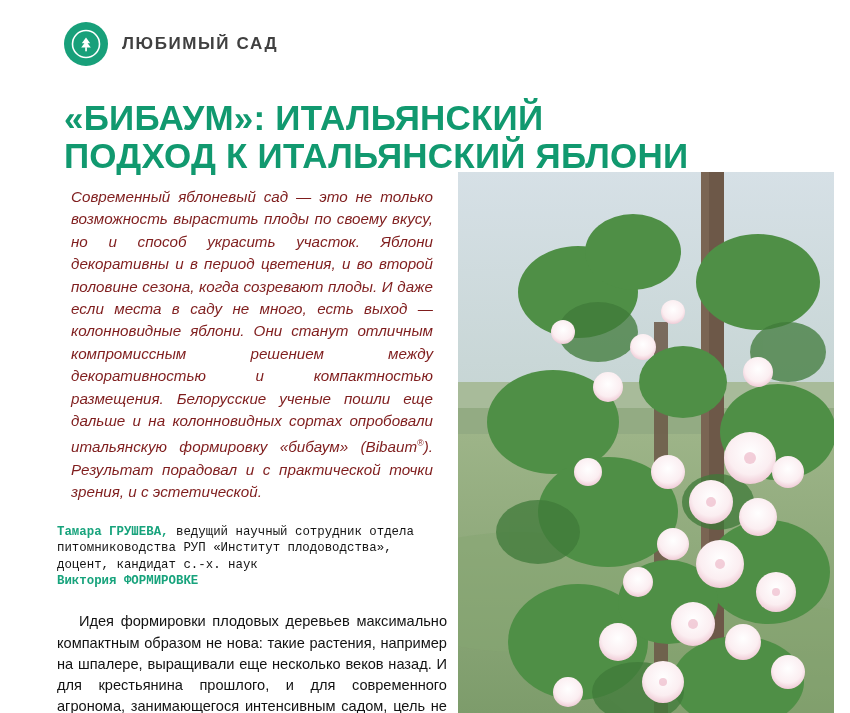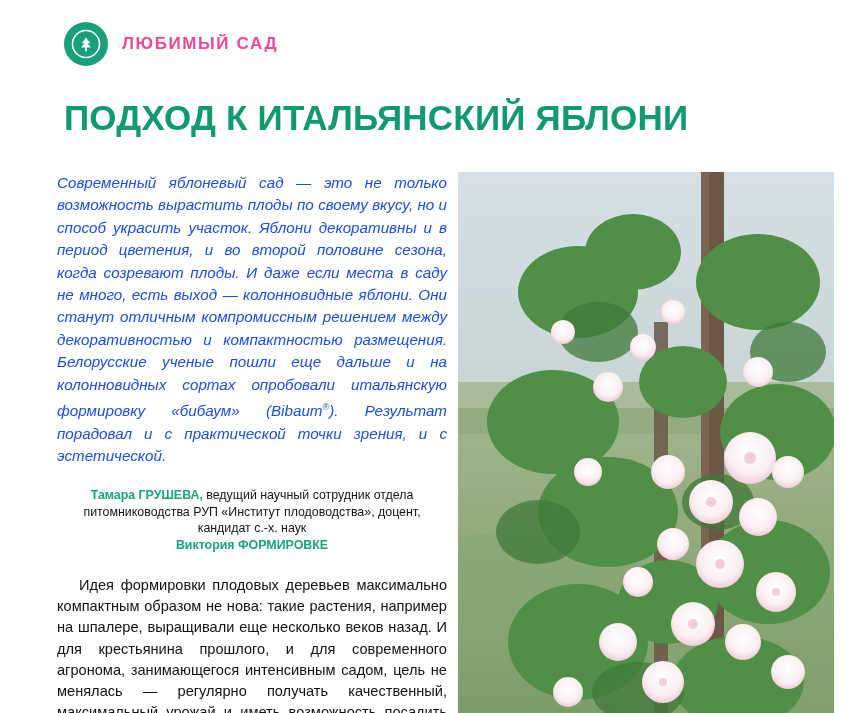--- a/index.html
+++ b/index.html
@@ -39,21 +39,21 @@
     display: flex;
     align-items: center;
     justify-content: center;
   }
   .logo-badge svg { display: block; }
   .rubric {
     font-family: "Liberation Sans", sans-serif;
     font-weight: bold;
     font-size: 17px;
     letter-spacing: 1.6px;
-    color: #ec4899;
+    color: #404040;
     white-space: nowrap;
   }
 
   
   .headline {
     position: absolute;
     left: 64px;
     top: 76px;
     width: 770px;
     color: #11996f;
@@ -71,34 +71,34 @@
     left: 57px;
     top: 172px;
     width: 390px;
   }
 
   .lead {
     font-family: "Liberation Sans", sans-serif;
     font-style: italic;
     font-size: 15.2px;
     line-height: 22.4px;
-    color: #1d4ed8;
+    color: #7f1d1d;
     text-align: justify;
     text-justify: inter-word;
-    margin: 0;
+    margin: 14px;
   }
   .lead sup { font-size: 9px; vertical-align: super; }
 
   .byline {
     margin-top: 20px;
-    text-align: center;
+    text-align: left;
     font-size: 12.4px;
     line-height: 16.4px;
     color: #141414;
-    font-family: Liberation Sans, sans-serif;
+    font-family: Liberation Mono, monospace;
   }
   .byline .name { color: #17a37c; font-weight: bold; }
   .byline .name2 {
     color: #17a37c;
     font-weight: bold;
     display: block;
   }
 
   .body-text {
     margin-top: 22px;
@@ -134,20 +134,21 @@
       <svg width="30" height="30" viewBox="0 0 30 30" aria-hidden="true">
         <circle cx="15" cy="15" r="13.5" fill="none" stroke="#ffffff" stroke-width="1.6"></circle>
         <path d="M15 8.5 L19.2 14.2 L16.6 14.2 L19.8 18.6 L10.2 18.6 L13.4 14.2 L10.8 14.2 Z" fill="#ffffff"></path>
         <rect x="14.2" y="18.2" width="1.7" height="4.1" fill="#ffffff"></rect>
       </svg>
     </div>
     <div class="rubric">ЛЮБИМЫЙ САД</div>
   </div>
 
   <h1 class="headline">
+    <span class="line">«БИБАУМ»: ИТАЛЬЯНСКИЙ</span>
     <span class="line">ПОДХОД К ИТАЛЬЯНСКИЙ ЯБЛОНИ</span>
   </h1>
 
   <div class="col-left">
 
     <p class="lead"><span>Современный яблоневый сад — это не только возможность вырастить плоды по своему вкусу, но и способ украсить участок. Яблони декоративны и в период цветения, и во второй половине сезона, когда созревают плоды. И даже если места в саду не много, есть выход — колонновидные яблони. Они станут отличным компромиссным решением между декоративностью и компактностью размещения. Белорусские ученые пошли еще дальше и на колонновидных сортах опробовали итальянскую формировку «бибаум» (Bibaum</span><sup>®</sup><span>). Результат порадовал и с практической точки зрения, и с эстетической.</span></p>
 
     <div class="byline">
       <span class="name">Тамара ГРУШЕВА,</span><span> ведущий научный сотрудник отдела питомниководства РУП «Институт плодоводства», доцент, кандидат с.-х. наук</span>
       <span class="name2">Виктория ФОРМИРОВКЕ</span>

